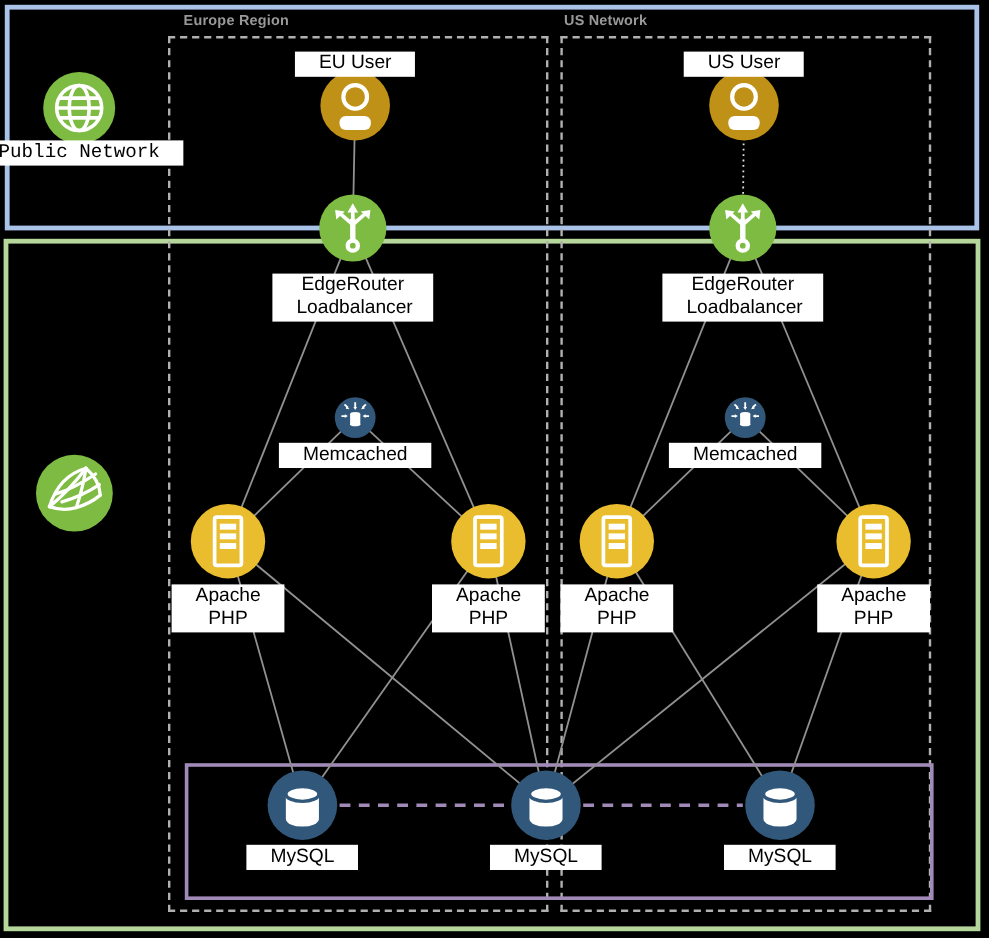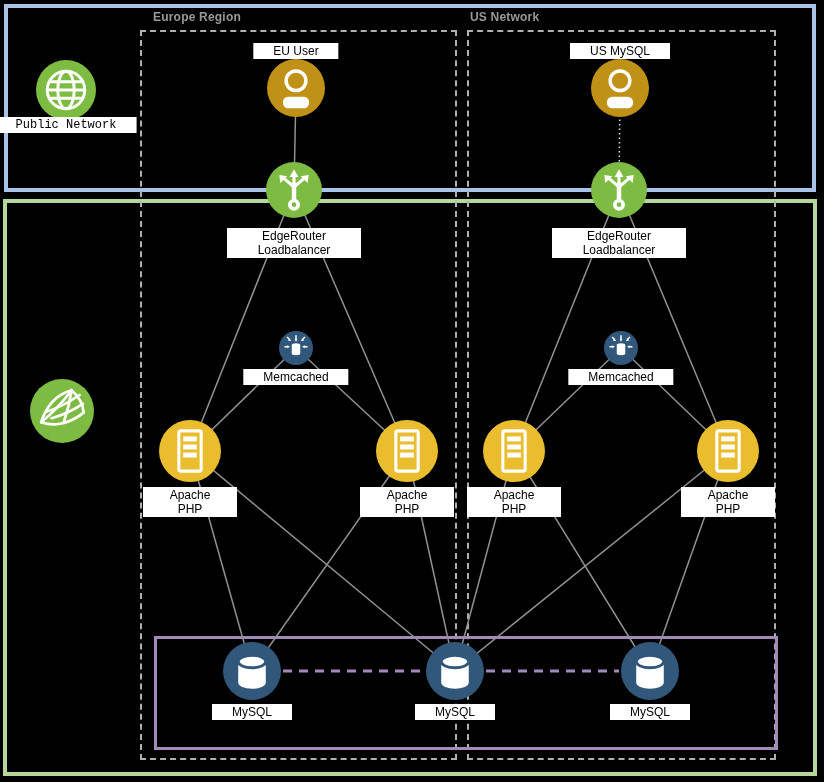--- a/index.html
+++ b/index.html
@@ -27,21 +27,21 @@
     position:absolute;z-index:3;border-radius:50%;
     display:flex;align-items:center;justify-content:center;
   }
   .node svg{width:100%;height:100%;display:block;}
   .n-green{background:var(--node-green);}
   .n-gold{background:var(--node-gold);}
   .n-yellow{background:var(--node-yellow);}
   .n-blue{background:var(--node-dark-blue);}
   .lbl{
     position:absolute;z-index:4;transform:translateX(-50%);
-    background:var(--label-bg);color:#000;font-size:12px;line-height:1.18;
+    background:var(--label-bg);color:#000;font-size:16px;line-height:1.18;
     padding:1px 20px;text-align:center;white-space:nowrap;
   }
   .lbl.wrap{white-space:normal;}
 </style>
 </head>
 <body>
 
 <div id="canvas">
 
   <div class="zone zone-public"></div>
@@ -151,21 +151,21 @@
       </svg>
   </div>
 
   <span class="lbl" style="left:296px;top:43px;">EU User</span>
   <div class="node n-gold" style="left:267px;top:59px;width:58px;height:58px;">
     <svg viewBox="0 0 40 40">
         <use href="#ic-user"></use>
       </svg>
   </div>
 
-  <span class="lbl" style="left:620px;top:43px;">US MySQL</span>
+  <span class="lbl" style="left:620px;top:43px;">US User</span>
   <div class="node n-gold" style="left:591px;top:59px;width:58px;height:58px;">
     <svg viewBox="0 0 40 40">
         <use href="#ic-user"></use>
       </svg>
   </div>
 
   <div class="node n-green" style="left:266px;top:162px;width:56px;height:56px;">
     <svg viewBox="0 0 40 40">
         <use href="#ic-lb"></use>
       </svg>

